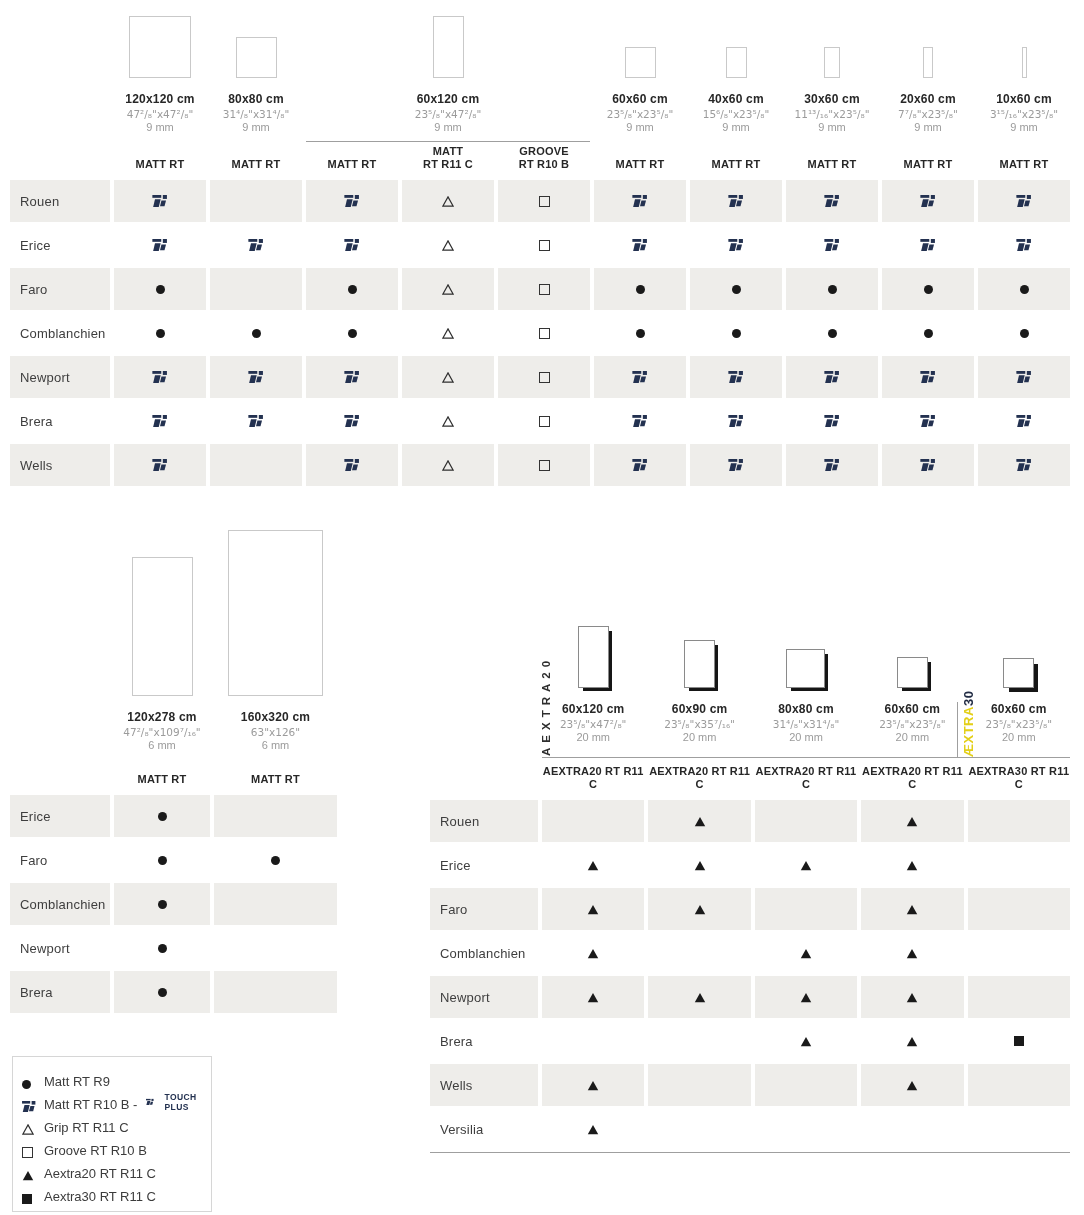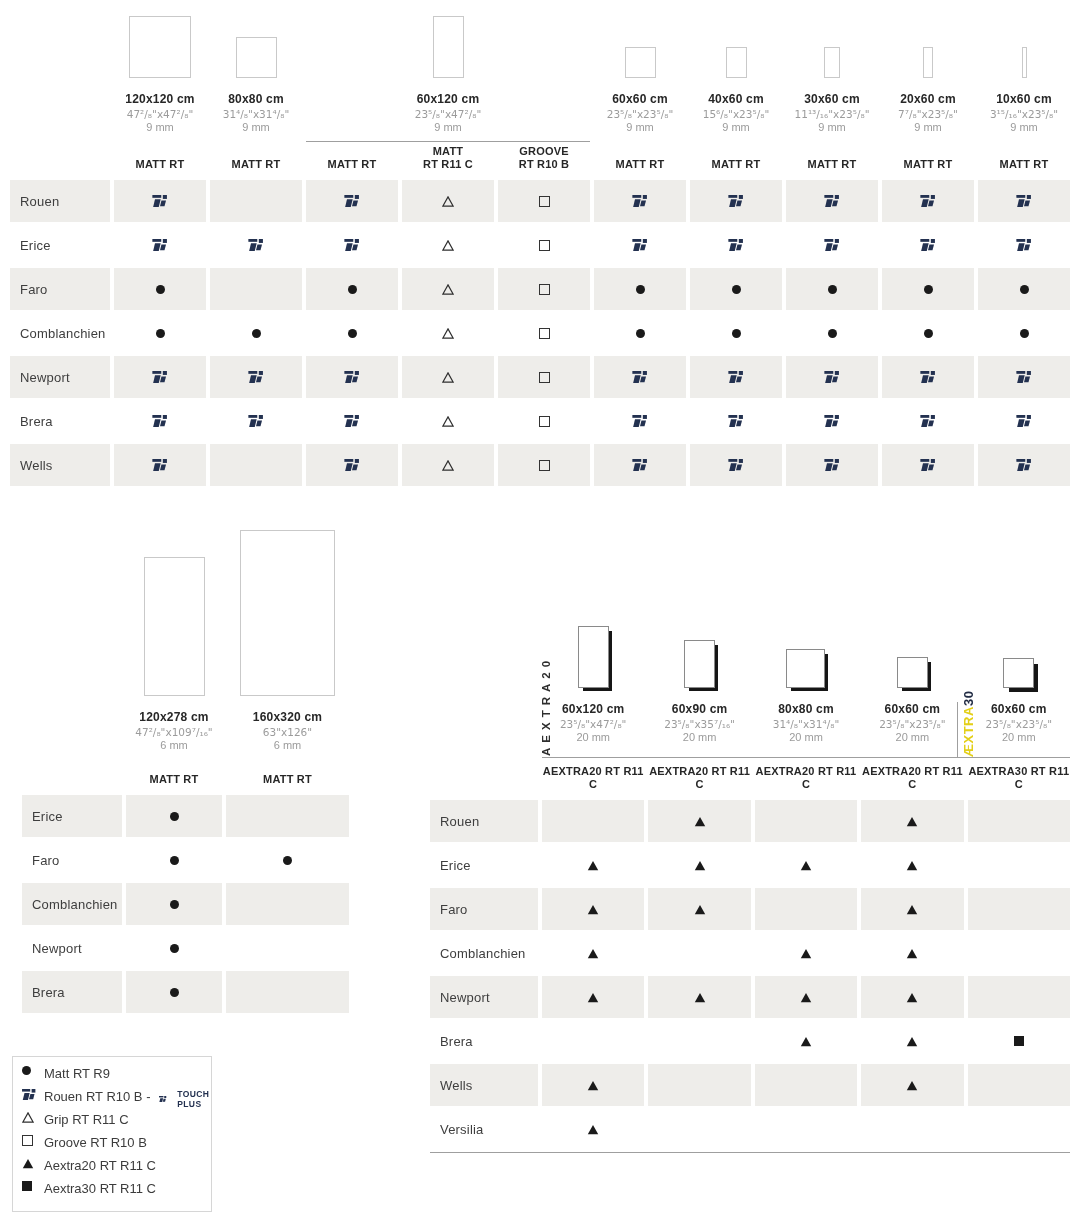--- a/index.html
+++ b/index.html
@@ -30,21 +30,21 @@
   .tri-svg{width:12px;height:11px;display:block;}
   .tp-svg{width:17px;height:12px;display:block;fill:#233150;}
   .vlabel{writing-mode:vertical-rl;transform:rotate(180deg);display:flex;align-items:center;}
   #aex20-label{font-size:11.5px;font-weight:bold;color:#2e2e2e;letter-spacing:5px;justify-content:flex-start;}
   #aex30-label{font-size:13px;font-weight:bold;letter-spacing:.5px;justify-content:flex-start;}
   #aex30-label .y{color:#E3CF17;}
   #aex30-label .d{color:#222C44;}
   .rule-h{border-top:1px solid #9f9f9f;}
   .rule-v{border-left:1px solid #9f9f9f;}
   #legend{border:1px solid #D6D6D6;box-sizing:border-box;padding:9px 8px 7px 9px;}
-  .lg-item{display:flex;align-items:flex-start;height:23px;}
+  .lg-item{display:flex;align-items:flex-end;height:23px;}
   .lg-ic{width:22px;display:flex;align-items:center;justify-content:flex-start;flex:none;}
   .lg-ic .tp-svg{width:15px;height:11px;}
   .lg-tx{font-size:13px;color:#3c3c3c;white-space:pre;}
   .lg-brand{display:inline-flex;align-items:center;margin-left:5px;gap:10px;}
   .lg-brand .tp-svg{width:13px;height:10px;}
   .lg-brand-tx{font-size:8.5px;font-weight:bold;color:#233150;letter-spacing:.4px;}
 </style>
 </head>
 <body>
 
@@ -539,21 +539,21 @@
     </div>
     <div class="cell shade">
       <svg class="tp-svg" viewBox="0 0 19 14">
         <path d="M0 0H10.4V3.3H0Z"></path>
         <path d="M3.1 5H9.7L7.5 14H0.9Z"></path>
         <path d="M12.2 0H17V4.6H12.2Z"></path>
         <path d="M10.6 6.3H15.9L14.2 13.2H8.9Z"></path>
       </svg>
     </div>
   </div>
-<div id="table-slim" class="abs grid" style="left: 22px; top: 528px; width: 327px; grid-template-columns: 100px 96px 123px; grid-template-rows: 265px; grid-auto-rows: 42px;">
+<div id="table-slim" class="abs grid" style="left: 10px; top: 528px; width: 327px; grid-template-columns: 100px 96px 123px; grid-template-rows: 265px; grid-auto-rows: 42px;">
     <div></div>
     <div class="header-cell" style="height: 265px;">
       <div class="tilebox" style="height: 168px;">
         <div class="tile" style="width: 61px; height: 139px;"></div>
       </div>
       <div class="size-name">120x278 cm</div>
       <div class="size-in">47²/₈"x109⁷/₁₆"</div>
       <div class="size-th">6 mm</div>
       <div class="finish">MATT RT</div>
     </div>
@@ -795,21 +795,21 @@
     </div>
     <div class="lg-item">
       <span class="lg-ic">
         <svg class="tp-svg" viewBox="0 0 19 14">
           <path d="M0 0H10.4V3.3H0Z"></path>
           <path d="M3.1 5H9.7L7.5 14H0.9Z"></path>
           <path d="M12.2 0H17V4.6H12.2Z"></path>
           <path d="M10.6 6.3H15.9L14.2 13.2H8.9Z"></path>
         </svg>
       </span>
-      <span class="lg-tx">Rouen RT R10 B - </span>
+      <span class="lg-tx">Matt RT R10 B - </span>
       <span class="lg-brand">
         <svg class="tp-svg" viewBox="0 0 19 14">
           <path d="M0 0H10.4V3.3H0Z"></path>
           <path d="M3.1 5H9.7L7.5 14H0.9Z"></path>
           <path d="M12.2 0H17V4.6H12.2Z"></path>
           <path d="M10.6 6.3H15.9L14.2 13.2H8.9Z"></path>
         </svg>
         <span class="lg-brand-tx">TOUCH PLUS</span>
       </span>
     </div>

